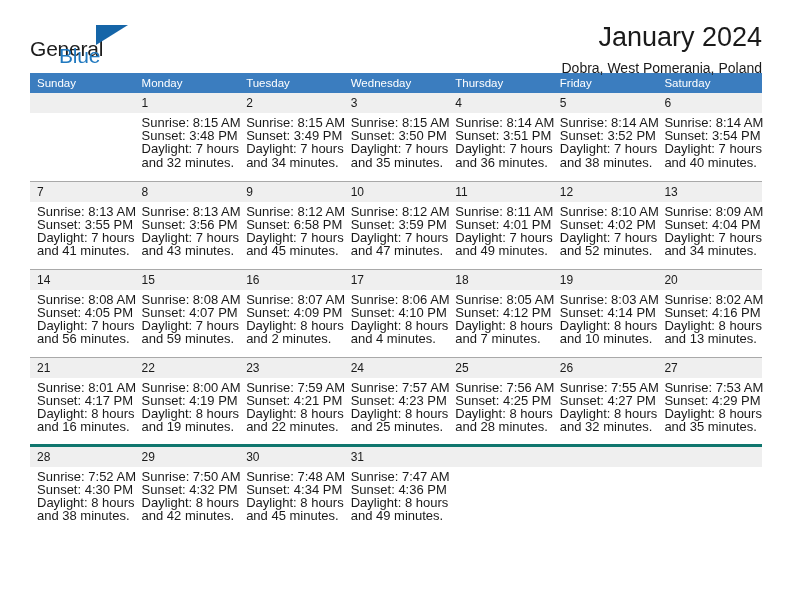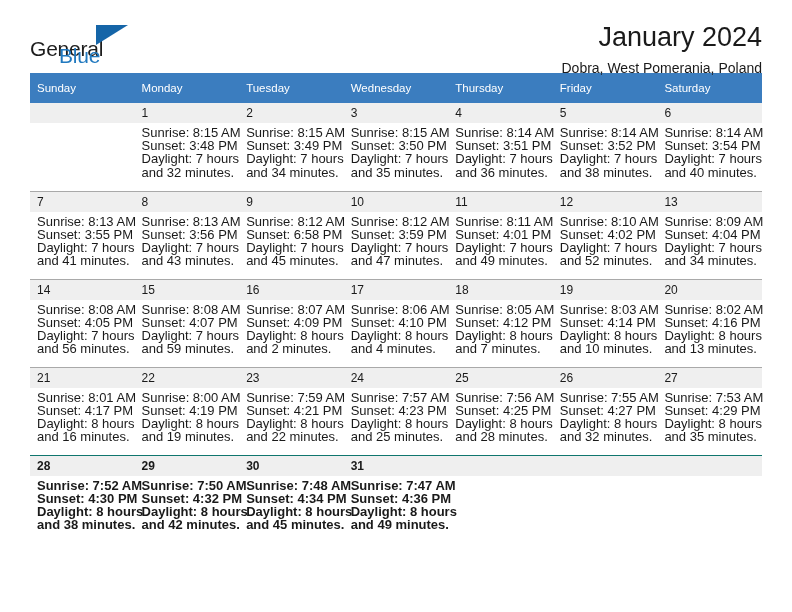--- a/index.html
+++ b/index.html
@@ -92,37 +92,36 @@
     table-layout: fixed;
   }
 
   .weekday-row th {
     background: #3b7dbf;
     color: #ffffff;
     font-size: 11.5px;
     font-weight: normal;
     text-align: left;
     padding: 4px 0 4px 7px;
-    height: 30px;
+    height: 20px;
     box-sizing: border-box;
   }
 
   .week-row td {
     vertical-align: top;
     padding: 0;
     height: 88px;
     box-sizing: border-box;
   }
 
   .week-row.sep-gray td {
     border-top: 1px solid #a9a9a9;
   }
   .week-row.sep-blue td {
-    border-top: 1px solid #0f766e;
-    font-weight: bold;
+    border-top: 3px solid #0f766e;
   }
 
   .cell-inner {
     height: 100%;
   }
 
   .daynum {
     background: #efefef;
     font-size: 12px;
     color: #1a1a1a;

